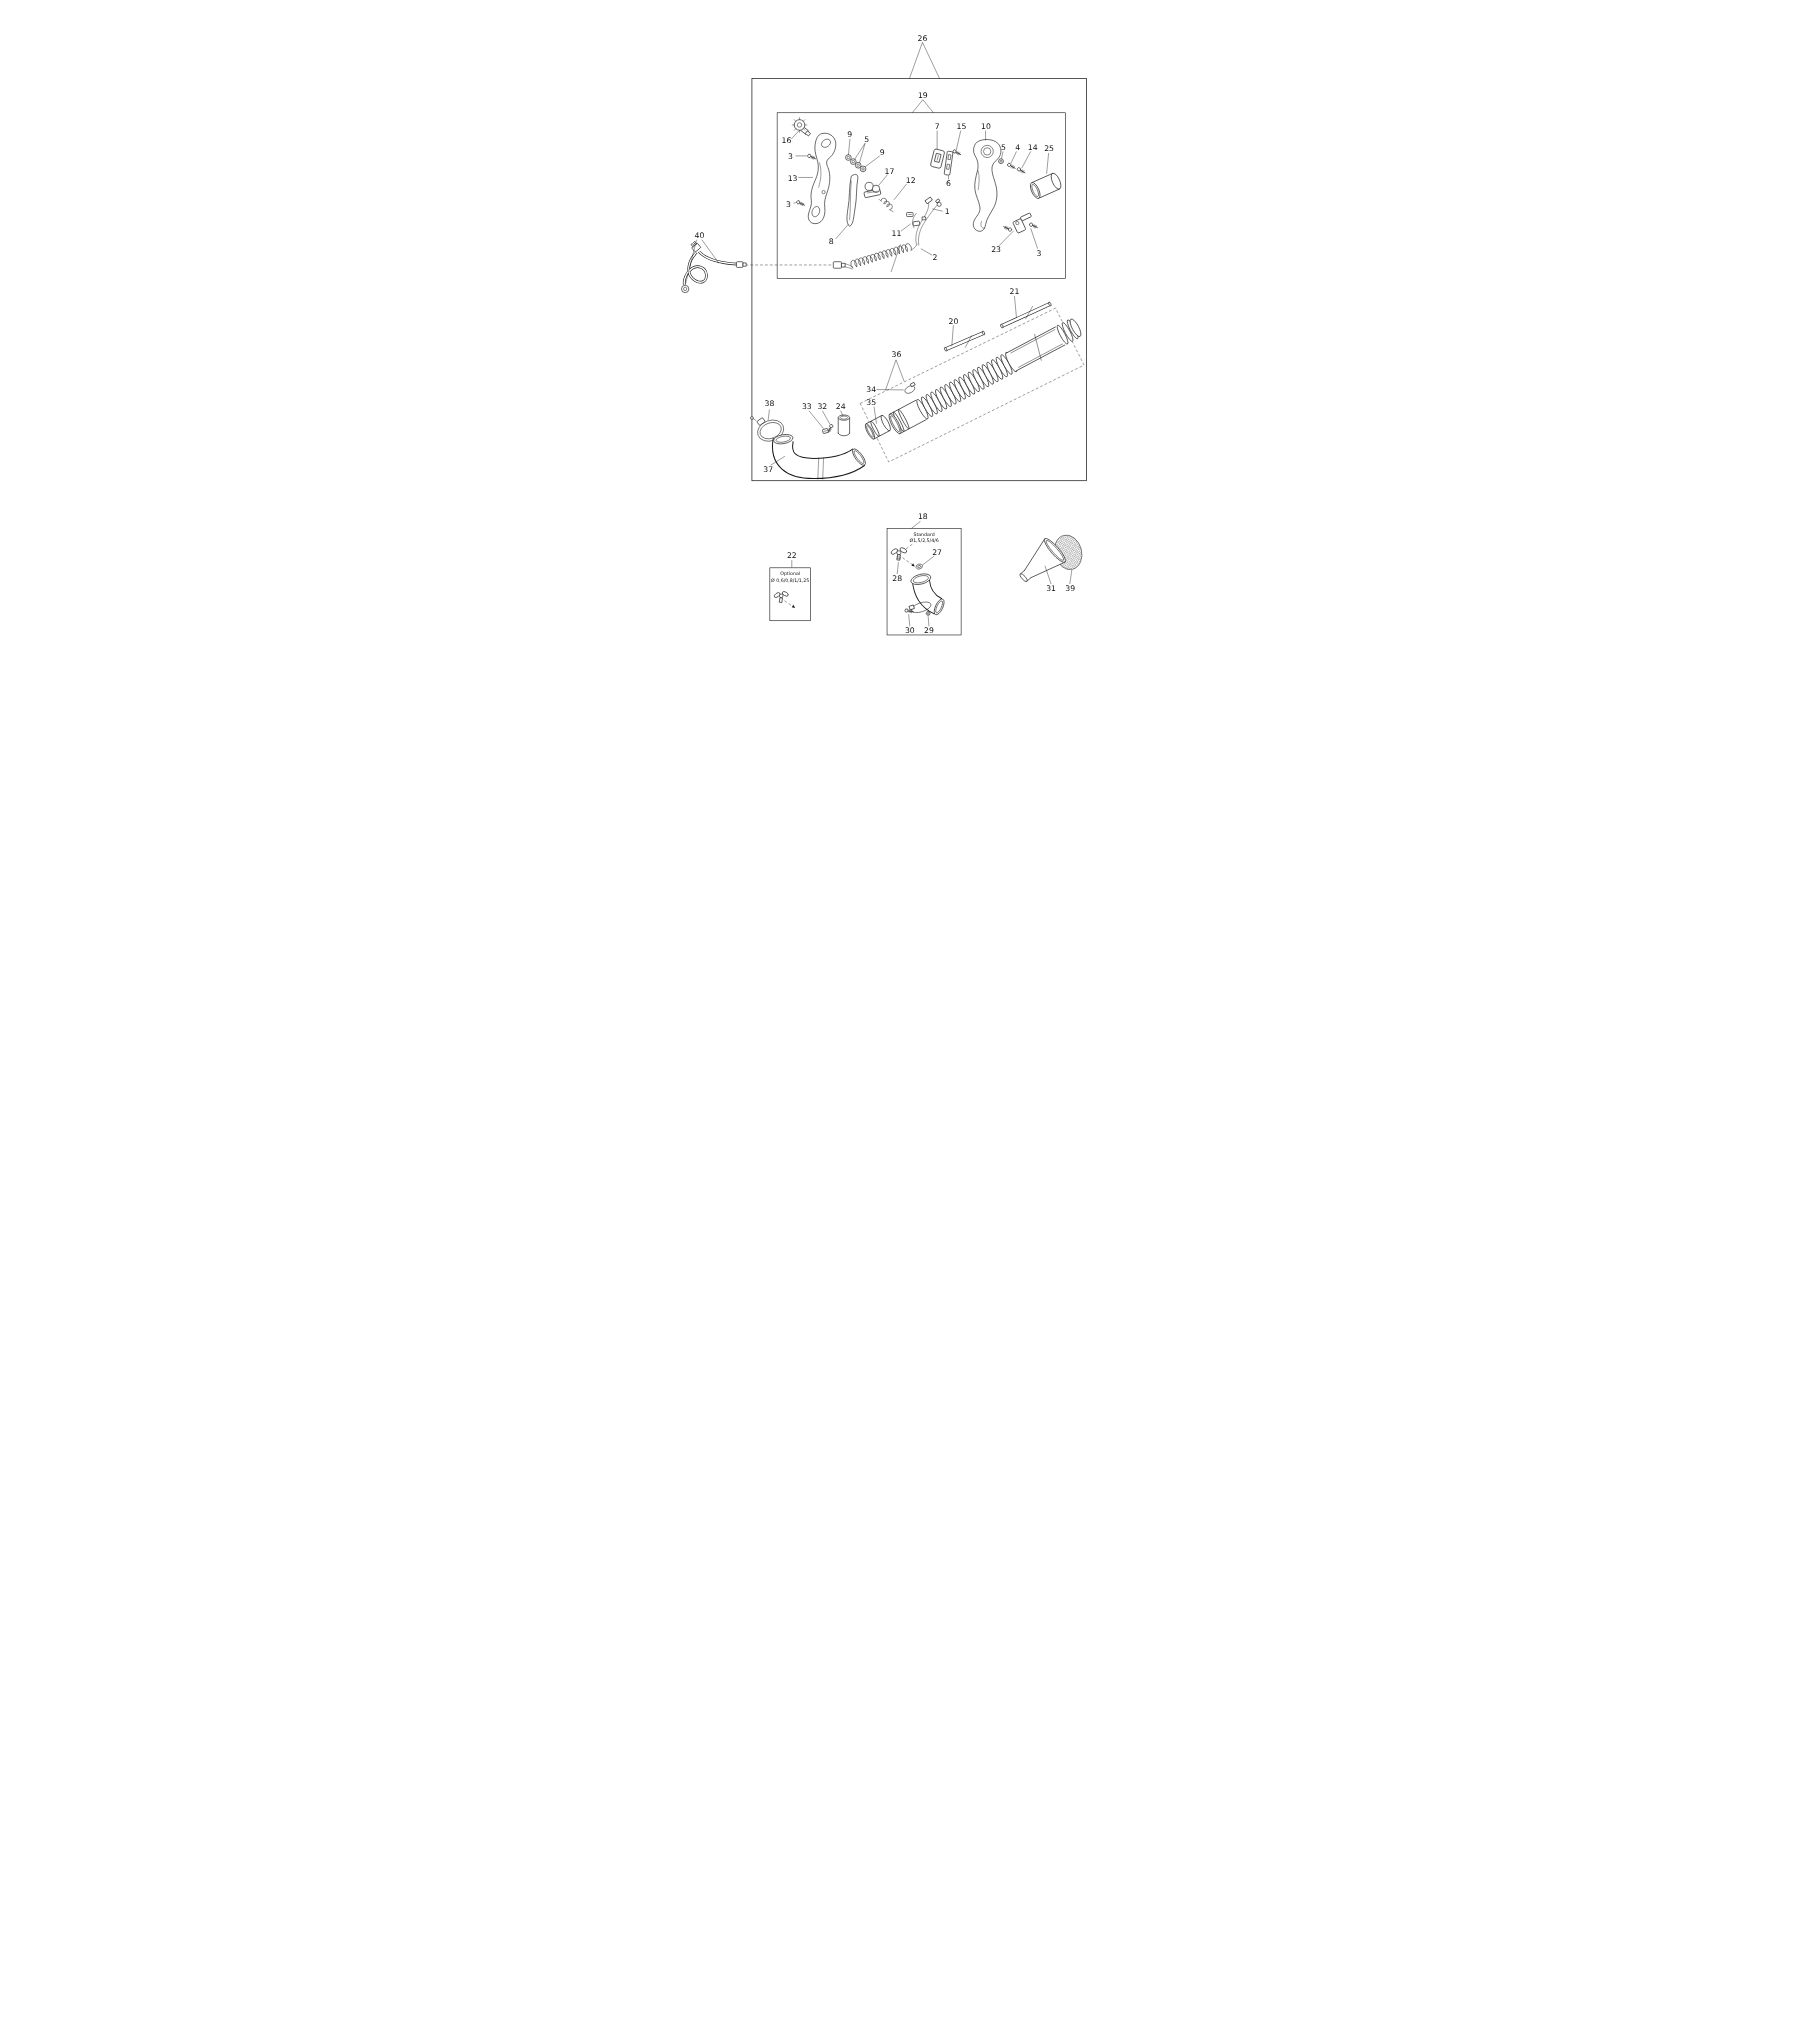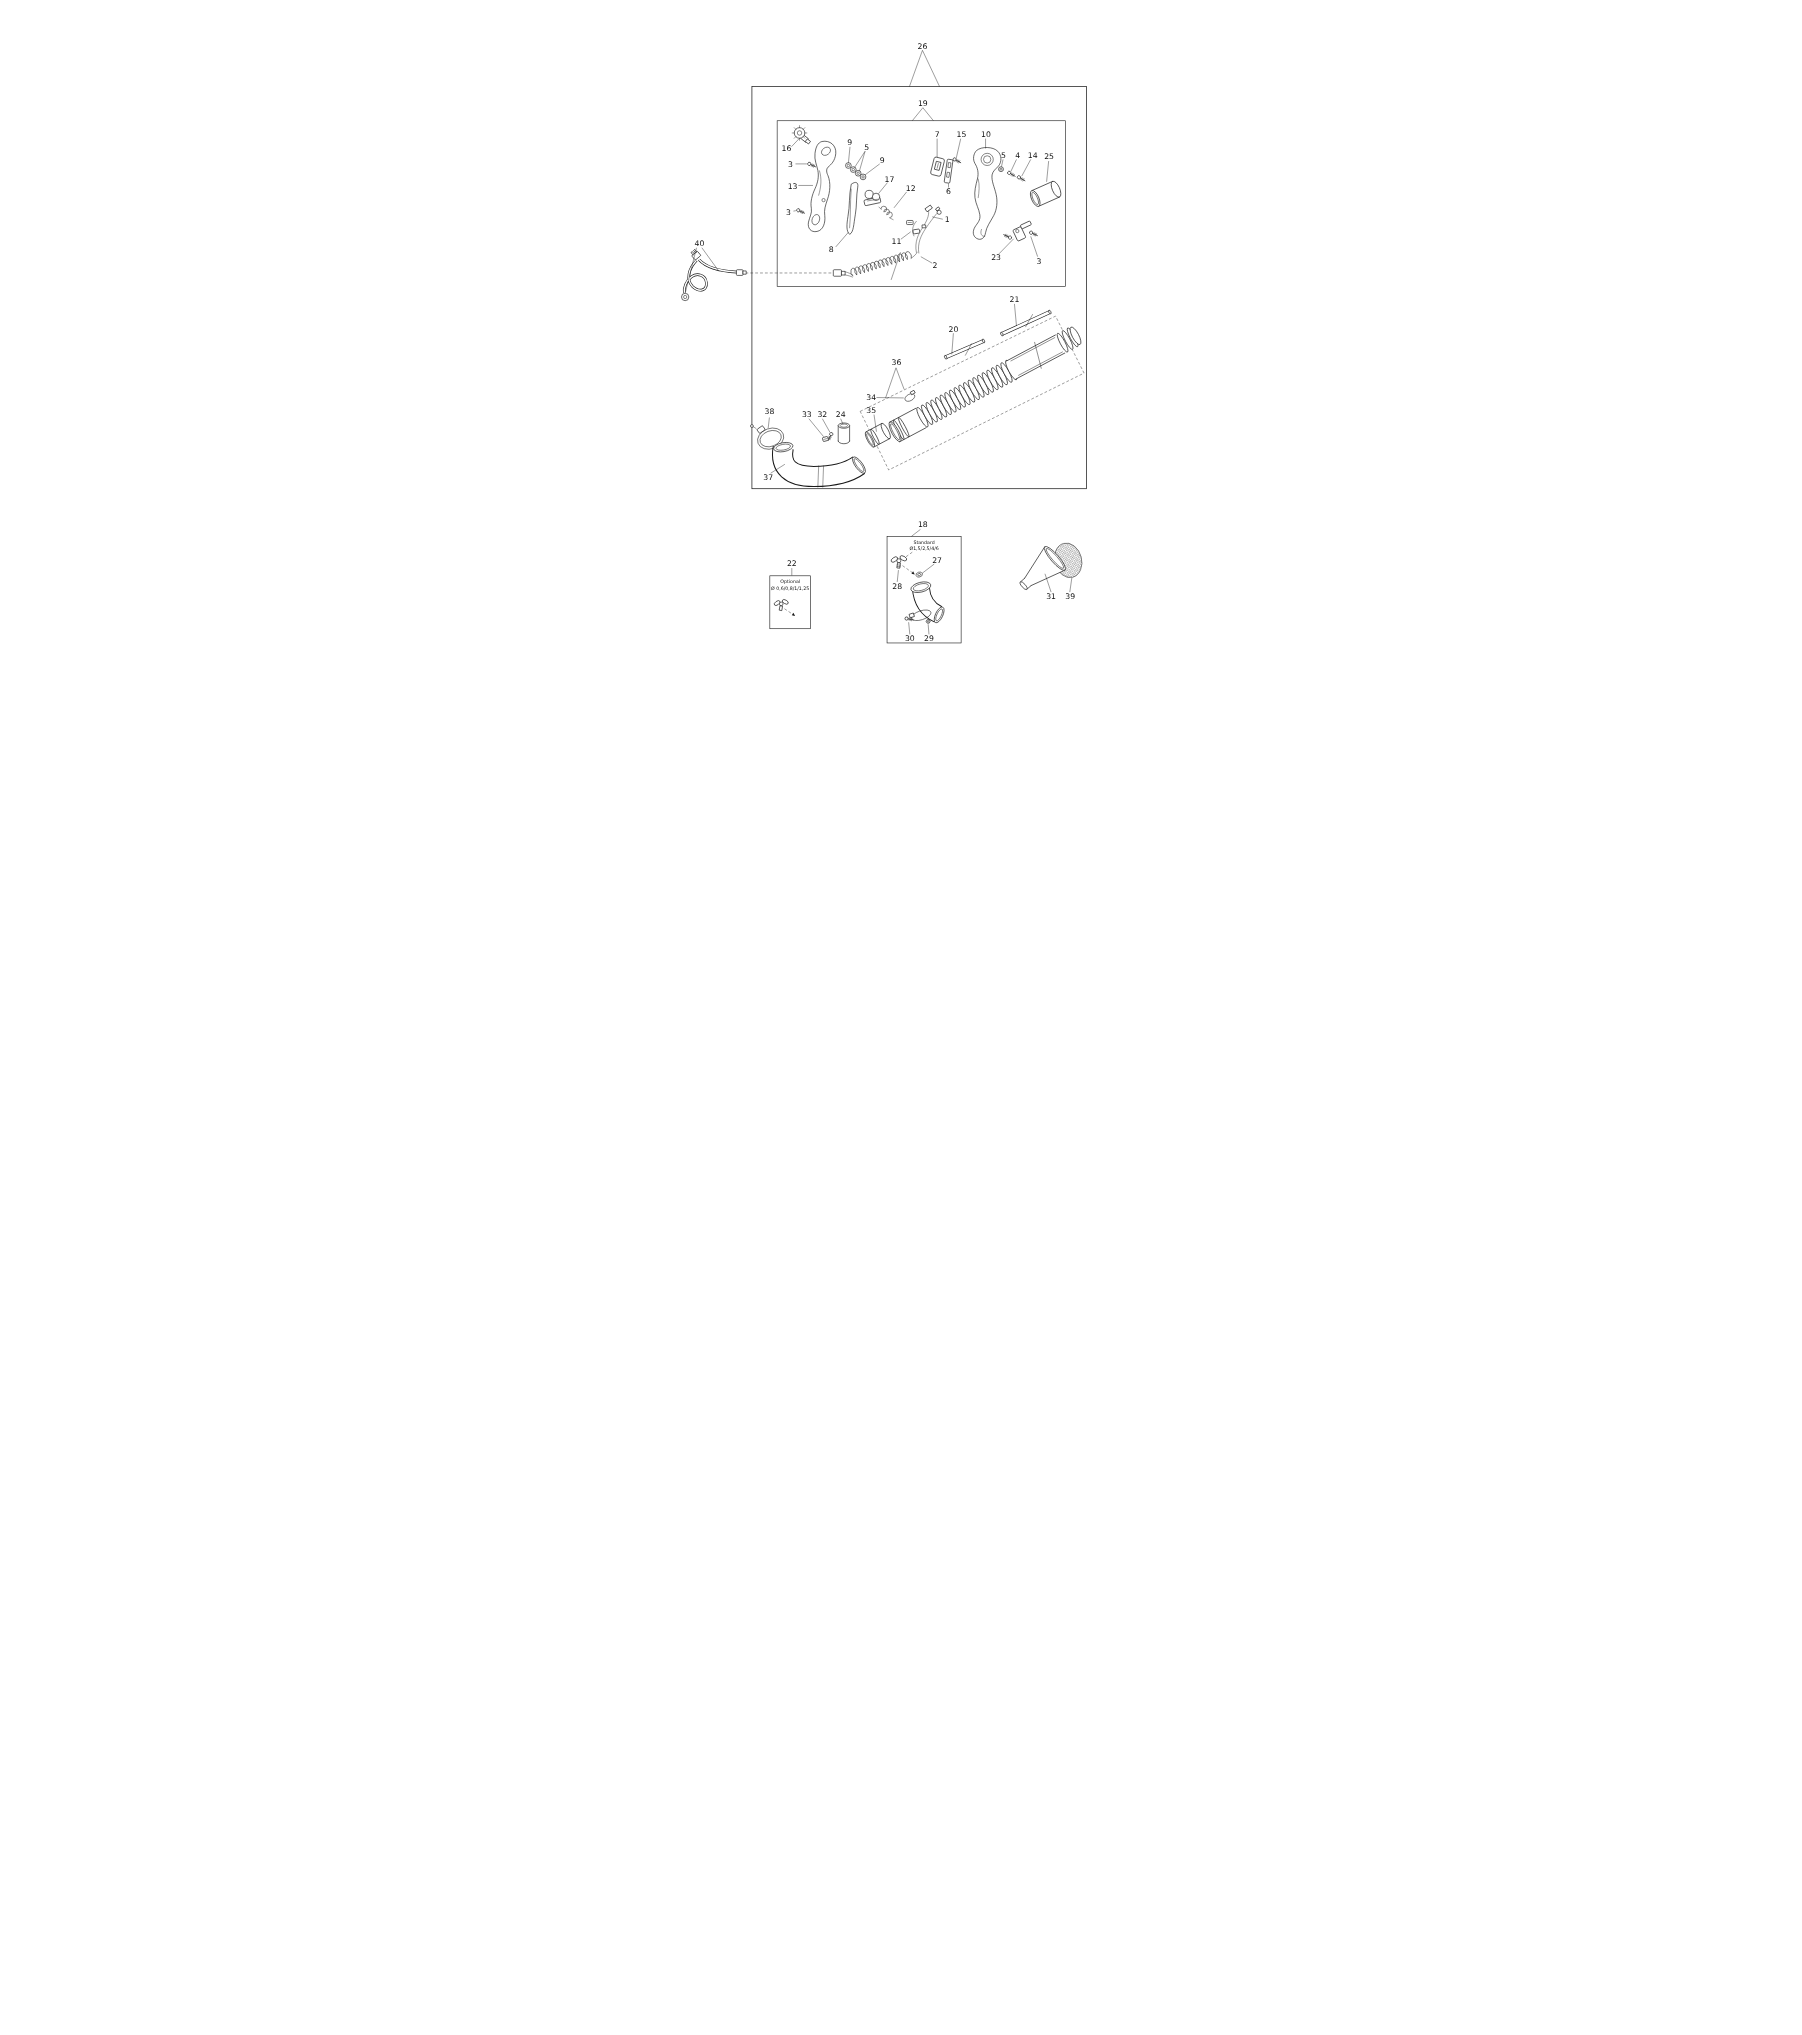--- a/index.html
+++ b/index.html
@@ -1,16 +1,16 @@
 <!DOCTYPE html>
 <html style="font-size:6.5px"><head>
 <meta charset="utf-8">
 <style>
   html,body{margin:0;padding:0;background:#fff;}
-  .canvas{width:451px;height:637px;position:relative;background:#fff;margin:8px auto;font-family:"DejaVu Sans",sans-serif;}
+  .canvas{width:451px;height:637px;position:relative;background:#fff;margin:0 auto;font-family:"DejaVu Sans",sans-serif;}
   svg{display:block;}
   .ln{stroke:#1a1a1a;stroke-width:1.6;fill:none;stroke-linecap:round;stroke-linejoin:round;}
   .thin{stroke-width:1.05;}
   .fw{fill:#fff;stroke:#1a1a1a;stroke-width:1.6;stroke-linejoin:round;}
   .nf{fill:none;stroke:#1a1a1a;stroke-width:1.3;}
   .lead{stroke:#1a1a1a;stroke-width:1.05;fill:none;}
   .dash{stroke-dasharray:7 5;}
   .frame{fill:none;stroke:#1a1a1a;stroke-width:1.8;}
   .frame2{fill:none;stroke:#1a1a1a;stroke-width:1.5;}
   .tube-o{stroke:#1a1a1a;fill:none;stroke-linecap:butt;}

